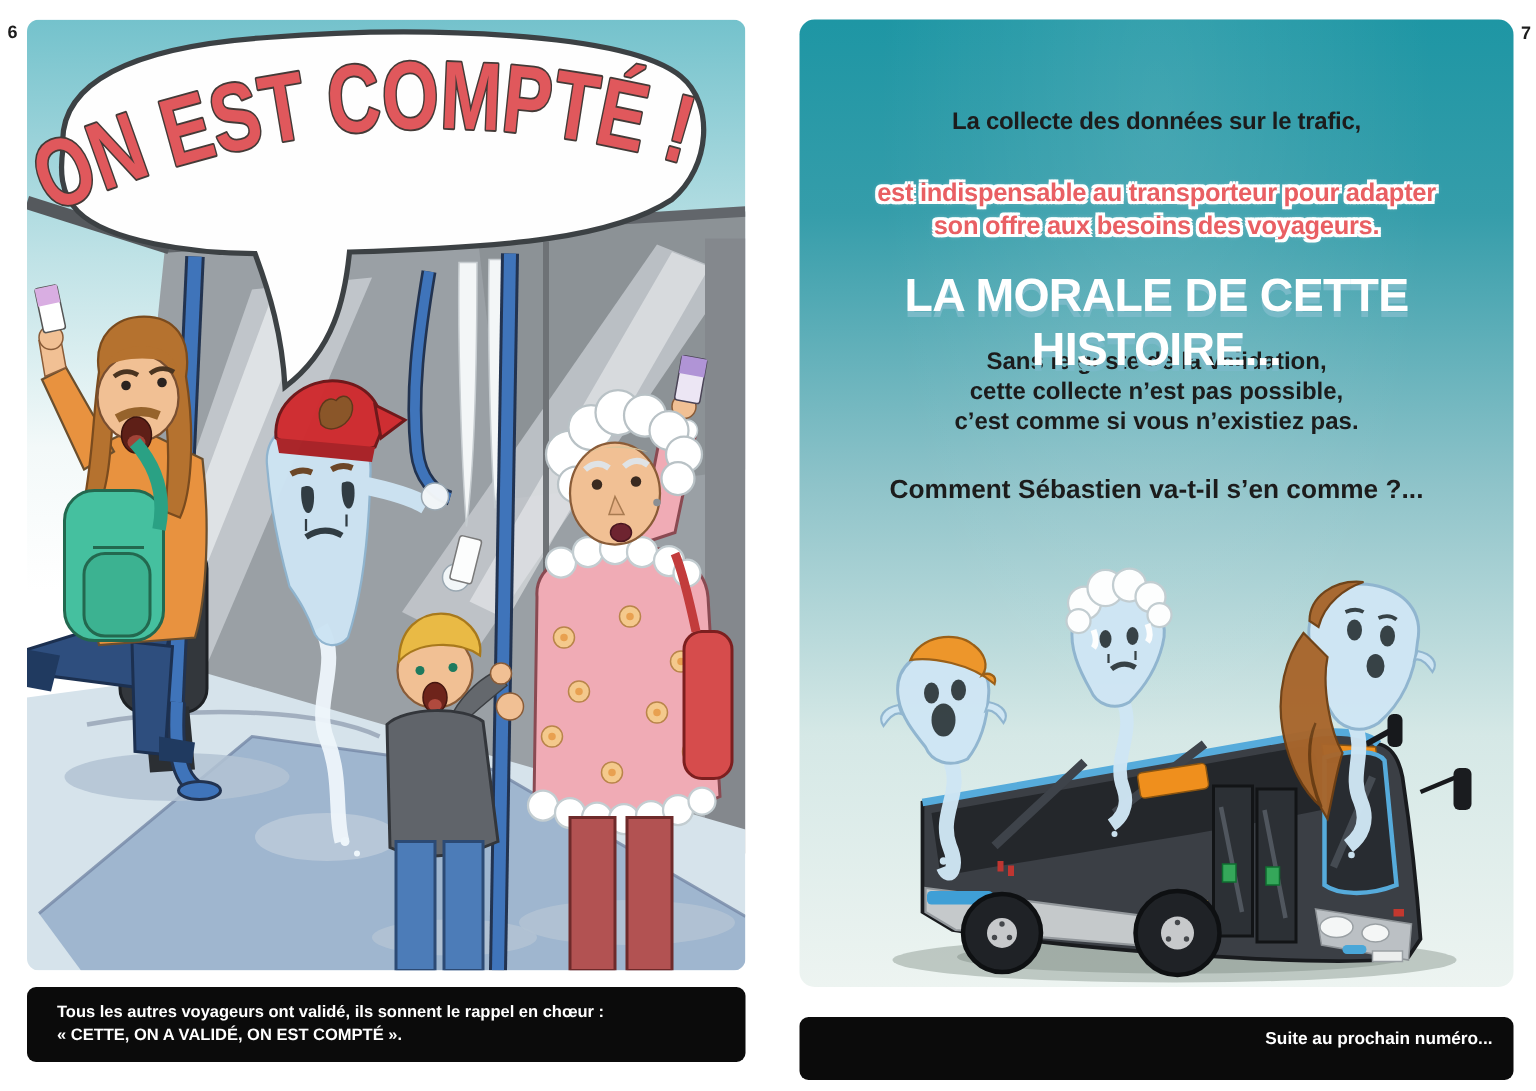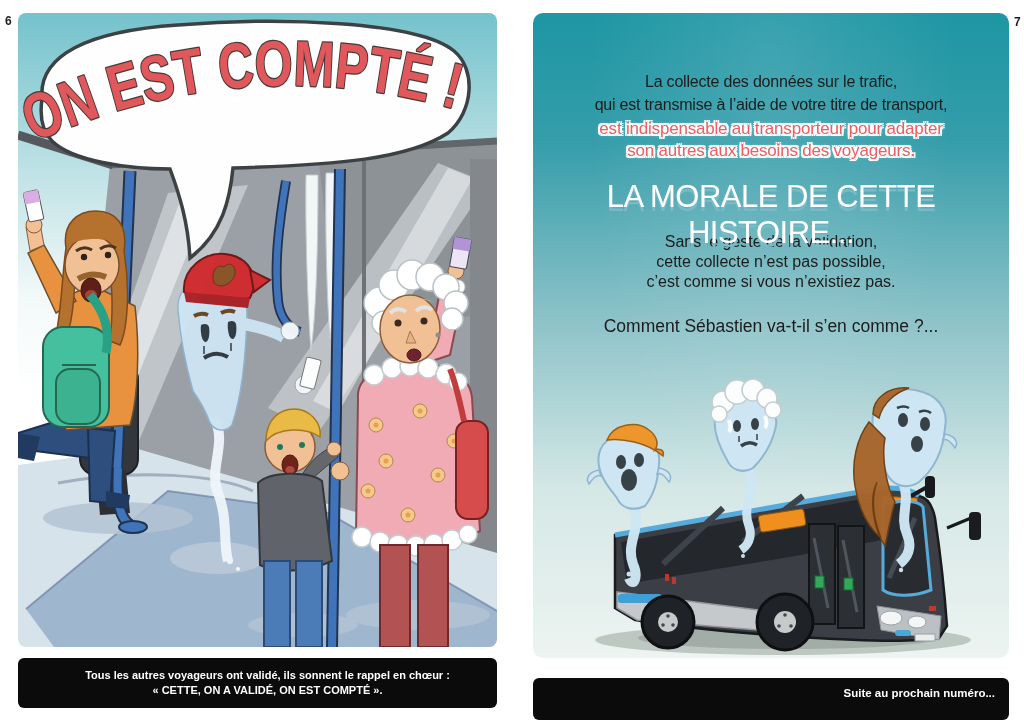--- a/index.html
+++ b/index.html
@@ -13,35 +13,35 @@
   .page-left{position:absolute;left:18px;top:13px;width:479px;height:634px;
              border-radius:8px;overflow:hidden;}
   .page-left svg{display:block;}
 
   
   .page-right{position:absolute;left:533px;top:13px;width:476px;height:645px;
               border-radius:10px;overflow:hidden;
               background:linear-gradient(180deg,#1e96a4 0%,#359daa 20%,#8ec3c9 48%,#d5e8e6 74%,#edf4f1 100%);}
   .page-right::before{content:"";position:absolute;inset:0;
               background:radial-gradient(ellipse at 50% 10%, rgba(255,255,255,.12), rgba(255,255,255,0) 55%);}
-  .rp-line{position:absolute;left:0;width:100%;text-align:center;font-weight:normal;color:#1c1c1c;}
+  .rp-line{position:absolute;left:0;width:100%;text-align:center;font-weight:bold;color:#1c1c1c;}
   .rp-black{font-size:16px;letter-spacing:-0.2px;}
   .rp-red{font-size:17px;letter-spacing:-0.2px;color:#e95f63;
           text-shadow:-2px -2px 0 #fff,2px -2px 0 #fff,-2px 2px 0 #fff,2px 2px 0 #fff,
                       0 -2px 0 #fff,0 2px 0 #fff,-2px 0 0 #fff,2px 0 0 #fff,0 0 4px #fff;}
   .rp-title{font-size:31px;color:#ffffff;letter-spacing:-0.5px;
             text-shadow:0 4px 0 #79bac8;}
   .rp-body{font-size:16px;}
   .rp-question{font-size:17.5px;}
   .bus-scene{position:absolute;left:40px;top:365px;}
 
   
   .banner{position:absolute;background:#0b0b0b;color:#fff;font-weight:bold;}
   .banner-left{left:18px;top:658px;width:479px;height:50px;border-radius:6px;
-               font-size:11px;line-height:15px;padding:0;text-align:center;}
+               font-size:11px;line-height:15px;padding:0;}
   .banner-left .cap{display:block;margin-left:20px;}
   .banner-left .cap.first{margin-top:10px;}
   .banner-right{left:533px;top:678px;width:476px;height:42px;border-radius:6px;
                 font-size:11.5px;line-height:30px;text-align:right;}
   .banner-right span{margin-right:14px;}
 </style>
 </head>
 <body>
 
 <div class="sheet">
@@ -259,23 +259,22 @@
       <path d="M 24,86 C 20,42 70,18 160,12 C 260,4 400,8 436,38 C 458,56 456,98 430,120 C 390,146 320,152 215,155 C 212,185 205,220 172,245 C 170,210 162,183 152,156 C 110,156 54,148 34,128 C 22,116 22,100 24,86 Z" fill="#fefefe" stroke="#3c4144" stroke-width="3.5"></path>
       <text font-family="Liberation Sans, sans-serif" font-size="64" font-weight="bold" fill="#e0585c" stroke="#443a37" stroke-width="2.5" stroke-linejoin="round" style="paint-order:stroke" textLength="432" lengthAdjust="spacingAndGlyphs">
         <textPath href="#titleArc" xlink:href="#titleArc" startOffset="2">ON EST COMPTÉ !</textPath>
       </text>
     </g>
   </svg>
   </div>
 
   <div class="page-right">
     <div class="rp-line rp-black" style="top:60px">La collecte des données sur le trafic,</div>
-    <div class="rp-line rp-black" style="top:83px">qui est transmise à l’aide de votre titre de transport,</div>
     <div class="rp-line rp-red" style="top:106px">est indispensable au transporteur pour adapter</div>
-    <div class="rp-line rp-red" style="top:128px">son autres aux besoins des voyageurs.</div>
+    <div class="rp-line rp-red" style="top:128px">son offre aux besoins des voyageurs.</div>
     <div class="rp-line rp-body" style="top:220px">Sans le geste de la validation,</div>
     <div class="rp-line rp-title" style="top:166px">LA MORALE DE CETTE HISTOIRE...</div>
     <div class="rp-line rp-body" style="top:240px">cette collecte n’est pas possible,</div>
     <div class="rp-line rp-body" style="top:260px">c’est comme si vous n’existiez pas.</div>
     <div class="rp-line rp-question" style="top:303px">Comment Sébastien va-t-il s’en comme ?...</div>
 
     <svg class="bus-scene" width="420" height="280" viewBox="0 0 420 280" xmlns="http://www.w3.org/2000/svg">
 
       <g>
         <ellipse cx="210" cy="262" rx="188" ry="15" fill="#98a49d" opacity="0.55"></ellipse>

